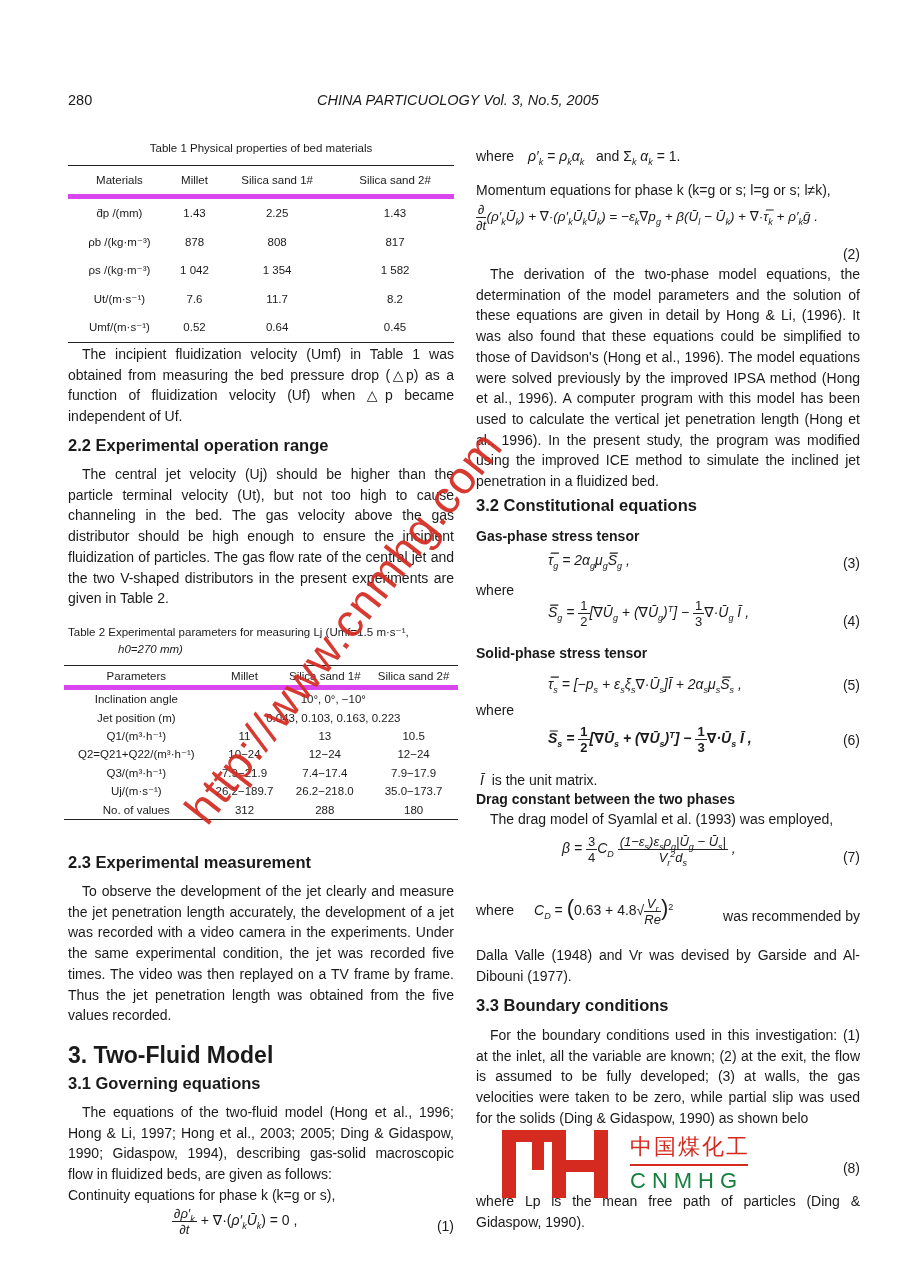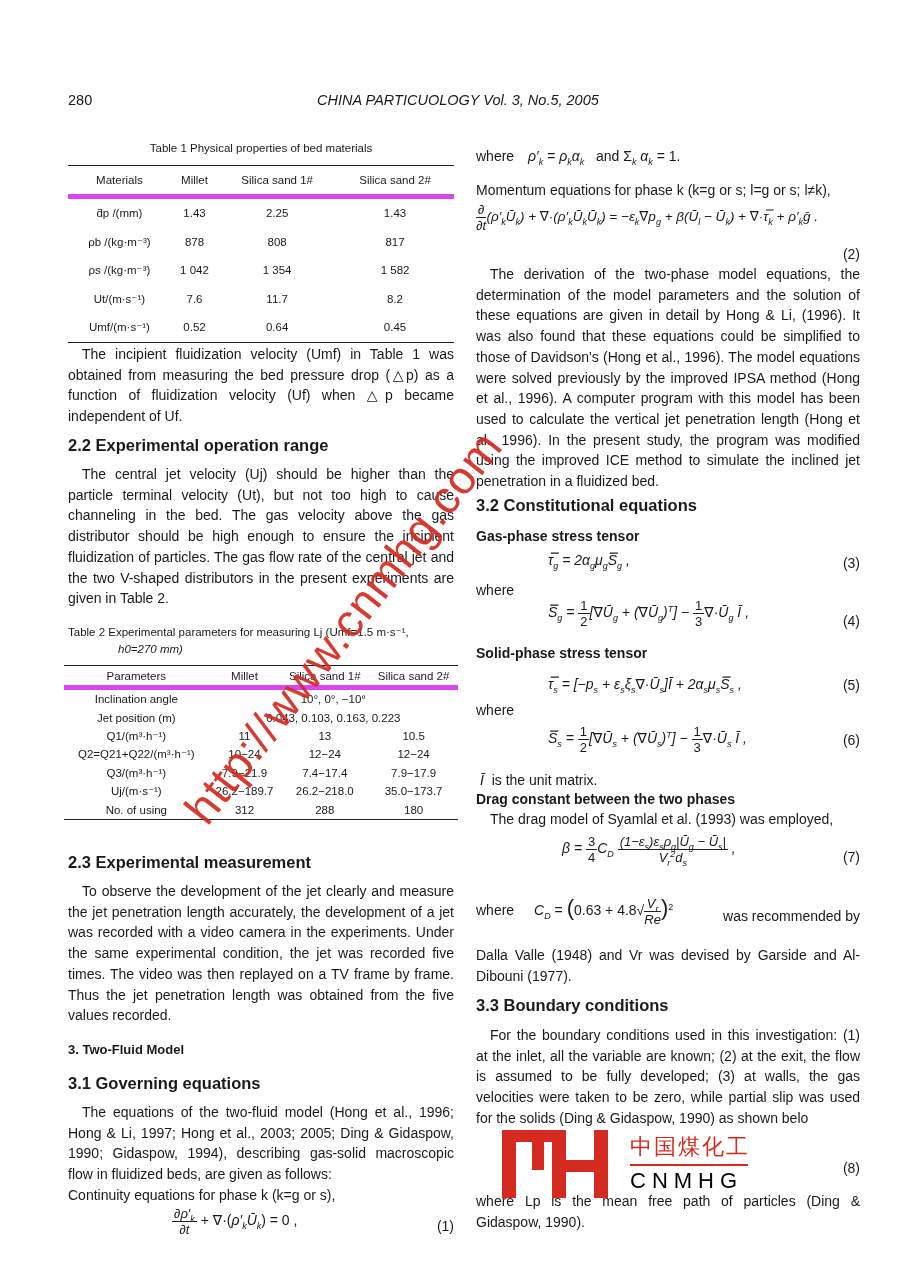--- a/index.html
+++ b/index.html
@@ -8,21 +8,21 @@
   .page { position: absolute; left: 0; top: 0; width: 872px; height: 1272px; }
   .running-head { position: absolute; top: 92px; left: 68px; right: 40px; height: 20px; font-size: 14.5px; }
   .page-num { position: absolute; left: 0; top: 0; }
   .journal { position: absolute; left: 249px; top: 0; font-style: italic; }
   .col { position: absolute; top: 0; }
   .col-left { left: 68px; width: 386px; }
   .col-right { left: 476px; width: 384px; }
   .p { font-size: 14px; line-height: 20.7px; text-align: justify; margin: 0; }
   .indent { text-indent: 14px; }
   .h2 { font-weight: bold; font-size: 16.5px; margin: 0; }
-  .h1 { font-weight: bold; font-size: 13px; margin: 0; }
+  .h1 { font-weight: bold; font-size: 23px; margin: 0; }
   .h3 { font-weight: bold; font-size: 14px; margin: 0; }
   i { font-style: italic; }
   sub, sup { font-size: 9px; line-height: 0; }
   .caption { font-size: 11.5px; text-align: center; }
   table.tbl { border-collapse: collapse; width: 100%; font-size: 11.5px; }
   table.tbl th, table.tbl td { text-align: center; font-weight: normal; padding: 0; }
   table.tbl thead tr { border-top: 1.6px solid #222; border-bottom: 5px solid #d946ef; }
   table.tbl tbody tr:last-child { border-bottom: 1.6px solid #222; }
   .t1 th { height: 28px; }
   .t1 td { height: 28.5px; }
@@ -33,21 +33,21 @@
   .frac { display: inline-block; vertical-align: middle; text-align: center; font-size: 13px; }
   .frac .num { display: block; border-bottom: 1px solid #222; padding: 0 2px; line-height: 15px; }
   .frac .den { display: block; line-height: 15px; }
   .abs { position: absolute; }
   .watermark { position: absolute; color: #d42a1f; font-size: 46px; font-family: "Liberation Sans", sans-serif;
                transform-origin: left bottom; opacity: 0.92; pointer-events: none; white-space: nowrap; letter-spacing: 1px; }
   .logo { position: absolute; left: 498px; top: 1130px; width: 260px; height: 68px; }
   .logo .mark { position: absolute; left: 0; top: 0; width: 128px; height: 68px; }
   .logo .cn { position: absolute; left: 132px; top: 2px; font-size: 22px; color: #d42a1f; letter-spacing: 2px; }
   .logo .rule { position: absolute; left: 132px; top: 34px; width: 118px; height: 2px; background: #d42a1f; }
-  .logo .en { position: absolute; left: 132px; top: 38px; font-size: 22px; color: #000000; letter-spacing: 6px; }
+  .logo .en { position: absolute; left: 132px; top: 38px; font-size: 22px; color: #15803d; letter-spacing: 6px; }
 </style>
 </head>
 <body>
 
 <div class="page">
 
   <div class="running-head">
     <span class="page-num">280</span>
     <span class="journal">CHINA PARTICUOLOGY   Vol. 3, No.5, 2005</span>
   </div>
@@ -145,21 +145,21 @@
             <td>7.4−17.4</td>
             <td>7.9−17.9</td>
           </tr>
           <tr>
             <td>Uj/(m·s⁻¹)</td>
             <td>26.2−189.7</td>
             <td>26.2−218.0</td>
             <td>35.0−173.7</td>
           </tr>
           <tr>
-            <td>No. of using</td>
+            <td>No. of values</td>
             <td>312</td>
             <td>288</td>
             <td>180</td>
           </tr>
         </tbody>
     </table>
 
     <h2 class="h2 abs" style="top:853px;left:0;">2.3 Experimental measurement</h2>
     <p class="p indent abs" style="top:881px;left:0;width:386px;">To observe the development of the jet clearly and measure the jet penetration length accurately, the development of a jet was recorded with a video camera in the experiments. Under the same experimental condition, the jet was recorded five times. The video was then replayed on a TV frame by frame. Thus the jet penetration length was obtained from the five values recorded.</p>
 
@@ -201,21 +201,21 @@
     <div class="eqn" style="top:598px;left:72px;">
       S̿<sub>g</sub> = <span class="frac" style="font-style:normal;"><span class="num">1</span><span class="den">2</span></span>[∇Ū<sub>g</sub> + (∇Ū<sub>g</sub>)<sup>T</sup>] − <span class="frac" style="font-style:normal;"><span class="num">1</span><span class="den">3</span></span>∇·Ū<sub>g</sub> Ī ,
     </div>
     <span class="eqnum" style="top:613px;">(4)</span>
 
     <h3 class="h3 abs" style="top:645px;left:0;">Solid-phase stress tensor</h3>
     <div class="eqn" style="top:676px;left:72px;">τ̿<sub>s</sub> = [−p<sub>s</sub> + ε<sub>s</sub>ξ<sub>s</sub>∇·Ū<sub>s</sub>]Ī + 2α<sub>s</sub>μ<sub>s</sub>S̿<sub>s</sub> ,</div>
     <span class="eqnum" style="top:677px;">(5)</span>
 
     <p class="p abs" style="top:700px;left:0;">where</p>
-    <div class="eqn" style="top:724px;left:72px;">
+    <div class="eqn" style="top:724px;left:72px;font-weight:bold;">
       S̿<sub>s</sub> = <span class="frac" style="font-style:normal;"><span class="num">1</span><span class="den">2</span></span>[∇Ū<sub>s</sub> + (∇Ū<sub>s</sub>)<sup>T</sup>] − <span class="frac" style="font-style:normal;"><span class="num">1</span><span class="den">3</span></span>∇·Ū<sub>s</sub> Ī ,
     </div>
     <span class="eqnum" style="top:732px;">(6)</span>
 
     <div class="p abs" style="top:770px;left:4px;">
       <i>Ī</i>&nbsp;&nbsp;<span>is the unit matrix.</span>
     </div>
     <h3 class="h3 abs" style="top:791px;left:0;">Drag constant between the two phases</h3>
     <p class="p indent abs" style="top:809px;left:0;width:384px;">The drag model of Syamlal et al. (1993) was employed,</p>
 

